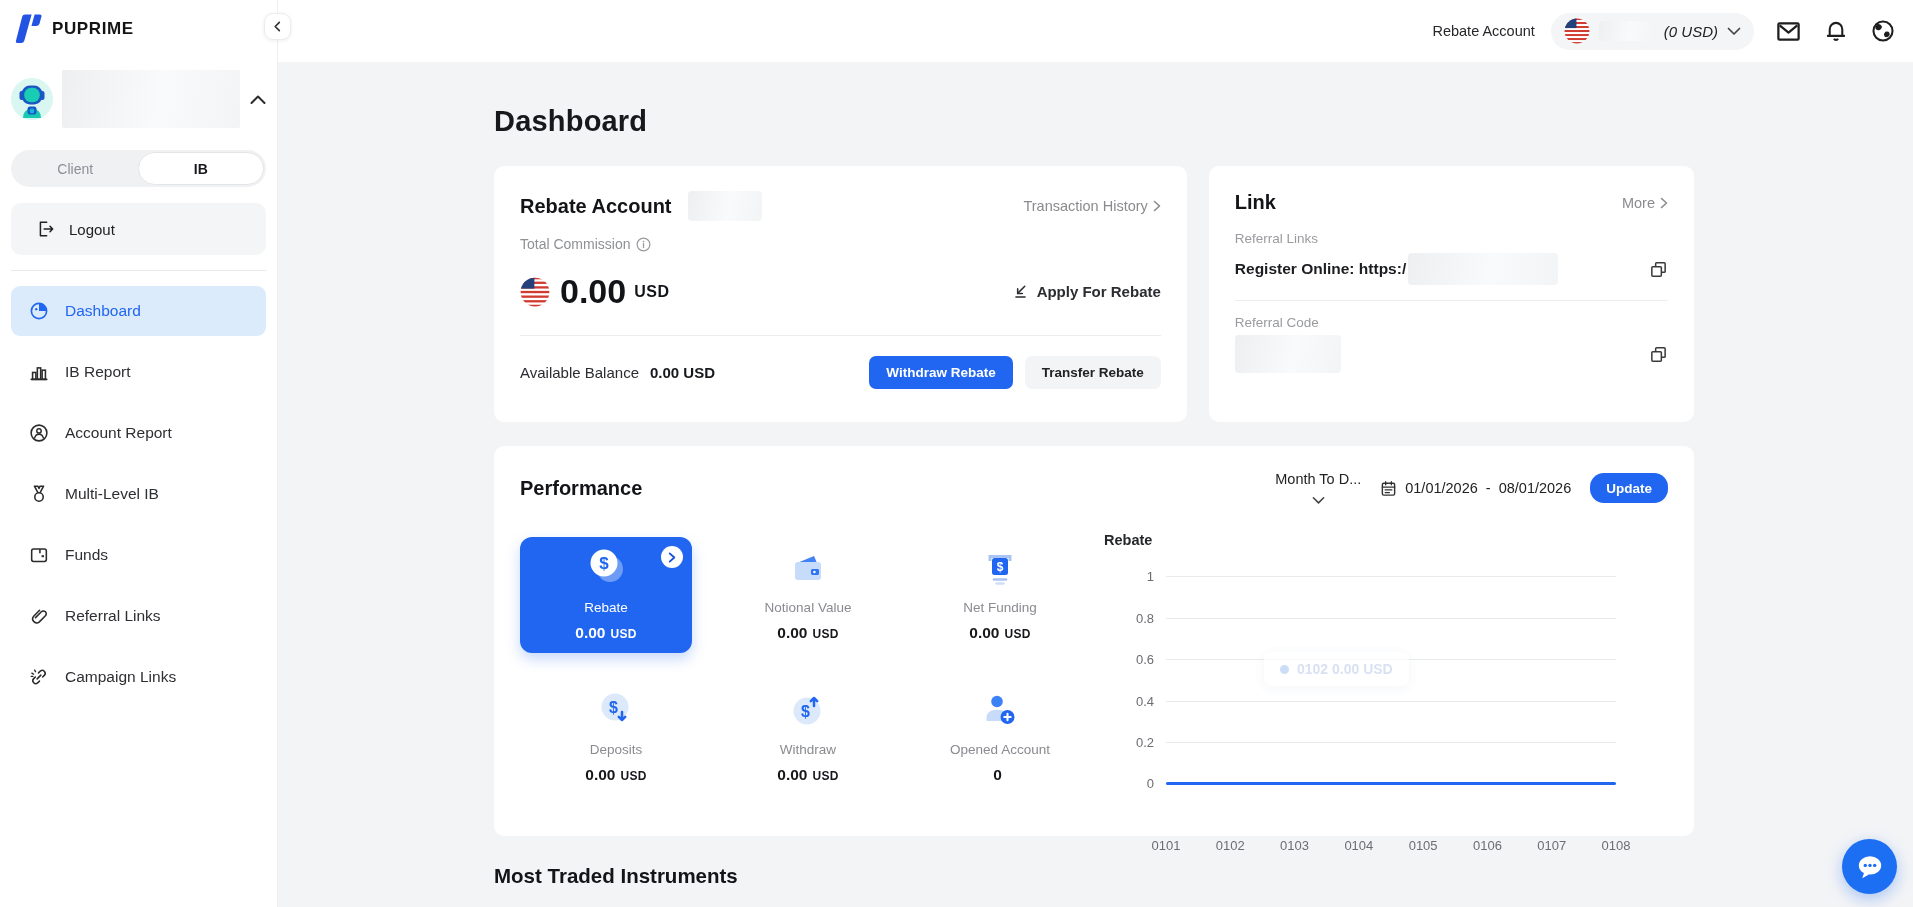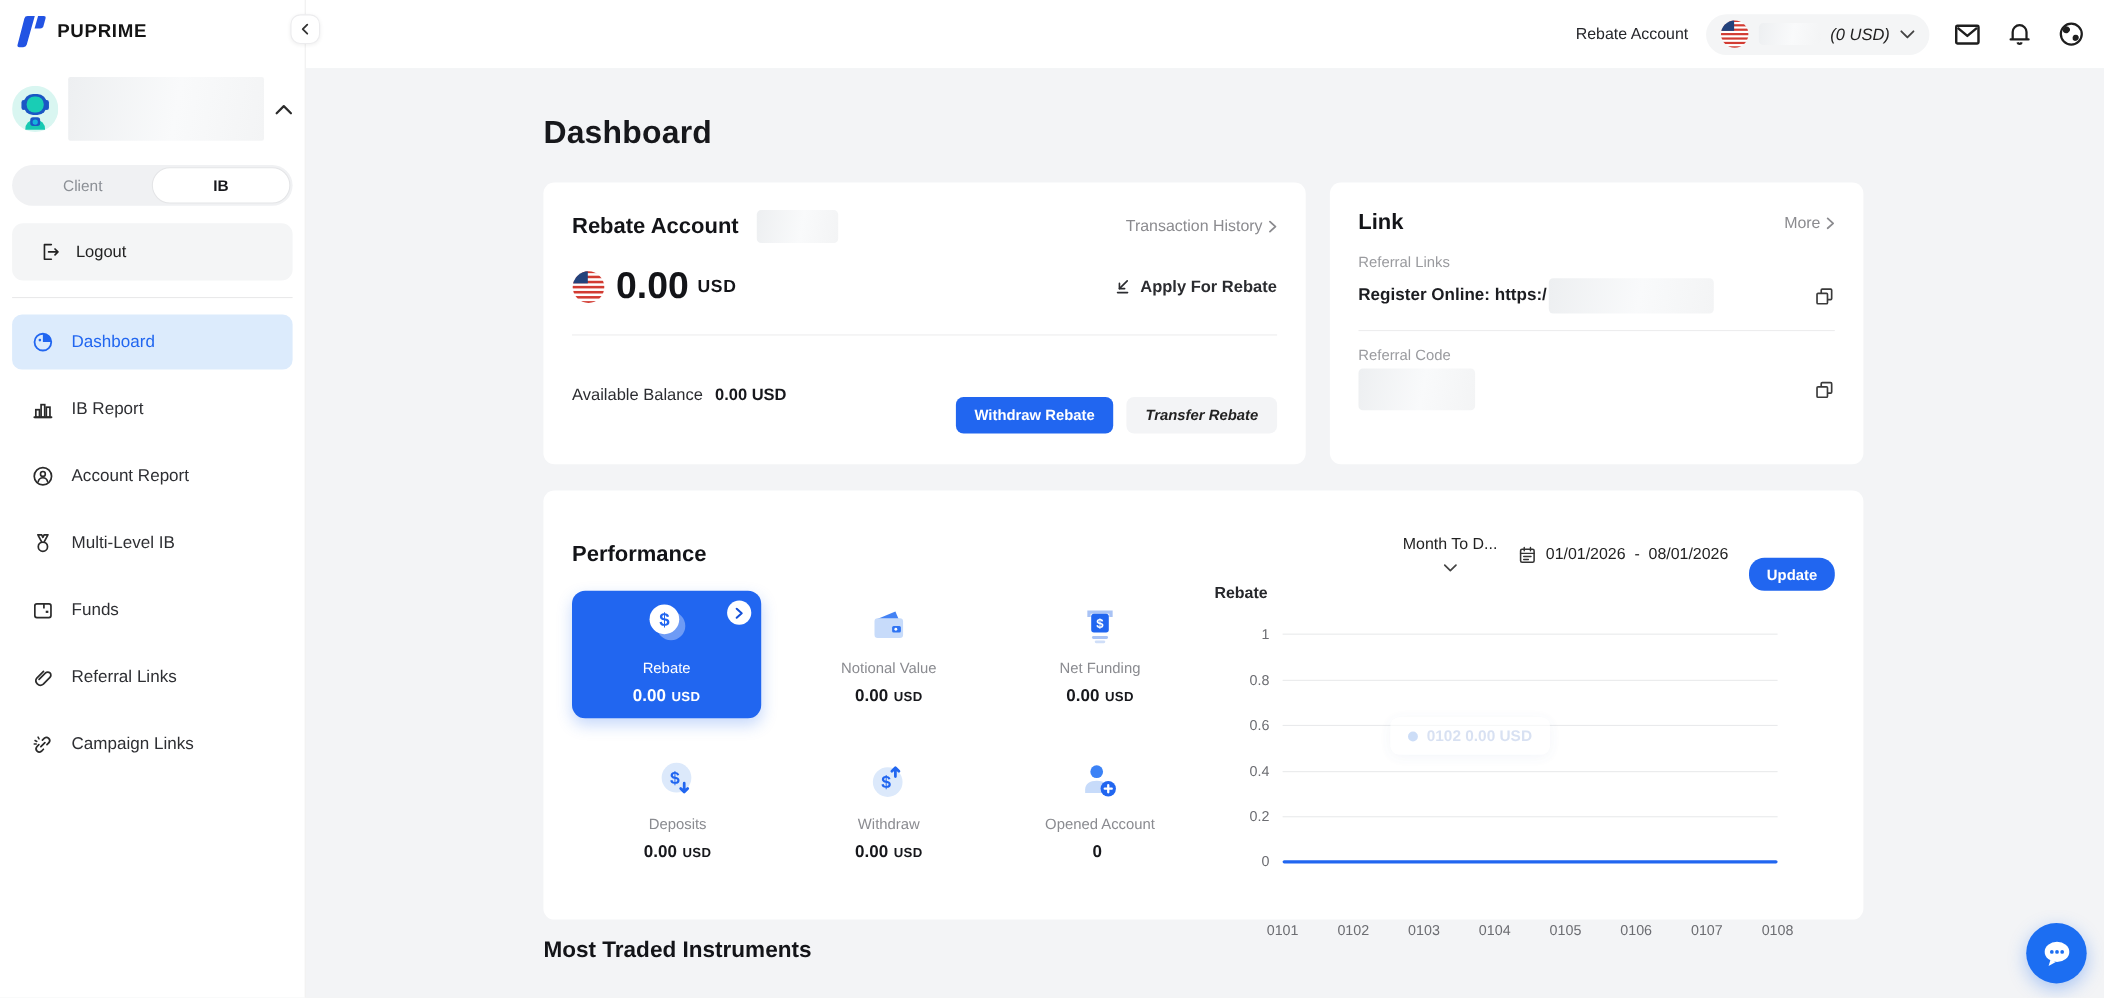--- a/index.html
+++ b/index.html
@@ -59,23 +59,23 @@
   .tc-row { display:flex; align-items:center; gap:6px; margin-top:15px; font-size:14px; color:#8f9094; }
   .amount-row { display:flex; align-items:center; margin-top:20px; }
   .amount-val { font-size:34px; font-weight:700; color:#131418; margin-left:10px; }
   .amount-cur { font-size:16px; font-weight:700; color:#131418; margin-left:8px; letter-spacing:.5px; }
   .apply-link { margin-left:auto; display:flex; align-items:center; gap:8px; font-size:15px; font-weight:700; color:#2b2c30; }
   .card-divider { border:none; border-top:1px solid #ededee; margin-top:24px; }
   .balance-row { display:flex; align-items:center; margin-top:20px; }
   .balance-label { font-size:15px; font-weight:500; color:#2b2c30; }
   .balance-value { font-size:15px; font-weight:600; color:#17181c; margin-left:11px; }
   .btn { border:none; border-radius:7px; font-size:13.5px; font-weight:600; height:33px; padding:0 17px;
-         font-family:"Liberation Sans", sans-serif;margin-top:36px; }
+         font-family:"Liberation Sans", sans-serif; }
   .btn-primary { background:#2166f0; color:#fff; }
-  .btn-soft { background:#f3f4f6; color:#222; margin-left:12px;font-style:italic; }
+  .btn-soft { background:#f3f4f6; color:#222; margin-left:12px; }
   .balance-row .btn-primary { margin-left:auto; }
 
   
   .link-card { width:486px; height:256px; padding:25px 26px; }
   .small-label { font-size:13.5px; color:#9a9b9f; }
   .reg-row { display:flex; align-items:center; margin-top:7px; }
   .reg-text { font-size:15.5px; font-weight:600; color:#1c1d21; white-space:nowrap; }
   .reg-redacted { width:150px; height:32px; margin-left:2px; }
   .copy-btn { margin-left:auto; display:flex; }
   .link-card .small-label.first { margin-top:17px; }
@@ -116,21 +116,21 @@
   .xlabels { position:absolute; left:62px; top:306px; width:450px; display:flex; justify-content:space-between; }
   .xlabels span { width:44px; text-align:center; font-size:13px; color:#6c6d72; }
   .xlabels span:first-child { margin-left:-22px; }
   .xlabels span:last-child { margin-right:-22px; }
   .ghost-tooltip { position:absolute; left:98px; top:76px; display:flex; align-items:center; gap:8px;
                    background:rgba(255,255,255,.8); border-radius:8px; padding:9px 16px;
                    box-shadow:0 2px 12px rgba(100,125,180,.10); opacity:.75; }
   .ghost-dot { width:9px; height:9px; border-radius:50%; background:#bcd2f5; }
   .ghost-text { font-size:14px; font-weight:600; color:#ccd7ee; white-space:nowrap; }
 
-  .section-title { margin-top:16px; font-size:20.5px; font-weight:700; color:#131418; }
+  .section-title { margin-top:28px; font-size:20.5px; font-weight:700; color:#131418; }
 
   .chat-fab { position:absolute; right:16px; bottom:13px; width:55px; height:55px; border-radius:50%;
               background:#1c6ef2; display:flex; align-items:center; justify-content:center;
               box-shadow:0 5px 16px rgba(28,110,242,.35); z-index:30; }
 </style>
 </head>
 <body>
 
 <div id="screen">
 
@@ -304,20 +304,28 @@
           <section class="card rebate-card">
             <div class="card-head">
               <span class="card-title">Rebate Account</span>
               <div class="redacted title-redacted"></div>
               <span class="head-link">
                 <span>Transaction History</span>
                 <svg width="8" height="12" viewBox="0 0 8 12">
                   <polyline points="1.5,1.5 6.5,6 1.5,10.5" fill="none" stroke="#8b8b8f" stroke-width="1.6" stroke-linecap="round" stroke-linejoin="round"></polyline>
                 </svg>
               </span>
+            </div>
+            <div class="tc-row">
+              <span>Total Commission</span>
+              <svg width="15" height="15" viewBox="0 0 16 16">
+                <circle cx="8" cy="8" r="6.8" fill="none" stroke="#9a9b9f" stroke-width="1.3"></circle>
+                <path d="M8 7.2 V11.3" stroke="#9a9b9f" stroke-width="1.4" stroke-linecap="round"></path>
+                <circle cx="8" cy="4.8" r=".9" fill="#9a9b9f"></circle>
+              </svg>
             </div>
             <div class="amount-row">
               <svg width="30" height="30" viewBox="0 0 24 24">
                 <defs>
                     <clipPath id="fc2">
                       <circle cx="12" cy="12" r="11.5"></circle>
                     </clipPath>
                   </defs>
                 <g clip-path="url(#fc2)">
                   <rect width="24" height="24" fill="#fff"></rect>

